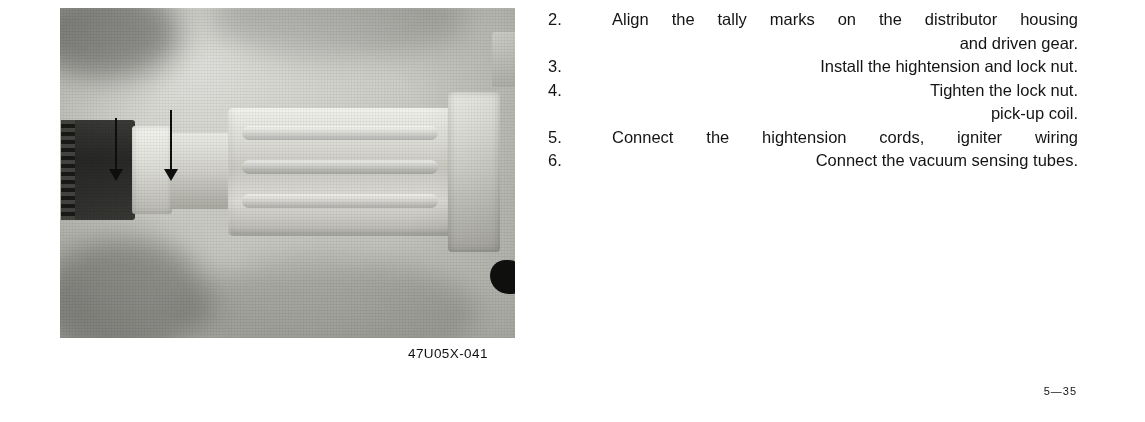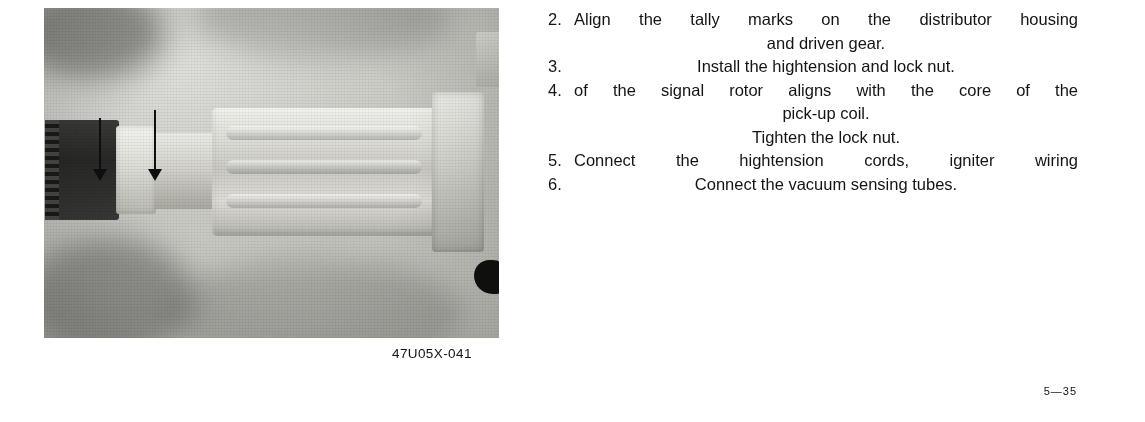--- a/index.html
+++ b/index.html
@@ -17,21 +17,21 @@
   }
   .page {
     position: relative;
     width: 1145px;
     height: 422px;
   }
 
   
   .figure-block {
     position: absolute;
-    left: 44px;
+    left: 60px;
     top: 8px;
     width: 460px;
   }
   .photo {
     position: relative;
     width: 455px;
     height: 330px;
     background:
       radial-gradient(ellipse at 30% 20%, rgba(255,255,255,0.35) 0%, rgba(255,255,255,0) 55%),
       linear-gradient(180deg, #cfcfc9 0%, #c6c6c0 35%, #c2c2bc 60%, #ccccc6 100%);
@@ -196,30 +196,31 @@
   }
   ol.steps > li .num {
     position: absolute;
     left: 0;
     top: 0;
     width: 24px;
     text-align: left;
   }
   ol.steps > li .body {
     display: block;
+    margin-left: 38px;
   }
   
   .j {
     display: block;
     text-align: justify;
     text-align-last: justify;
   }
   .nj {
     display: block;
-    text-align: center;
+    text-align: right;
   }
 
   .page-num {
     position: absolute;
     right: 68px;
     bottom: 25px;
     font-size: 11px;
     letter-spacing: 1px;
     color: #141414;
   }
@@ -271,23 +272,22 @@
       <li>
         <span class="num">3.</span>
         <span class="body">
           <span class="nj">Install the hightension and lock nut.</span>
         </span>
       </li>
 
       <li>
         <span class="num">4.</span>
         <span class="body">
-          <span class="j">of the signal rotor aligns with the core of the</span>
+          <span class="nj">Tighten the lock nut.</span>
           <span class="nj">pick-up coil.</span>
-          <span class="nj">Tighten the lock nut.</span>
         </span>
       </li>
 
       <li>
         <span class="num">5.</span>
         <span class="body">
           <span class="j">Connect the hightension cords, igniter wiring</span>
         </span>
       </li>
 

